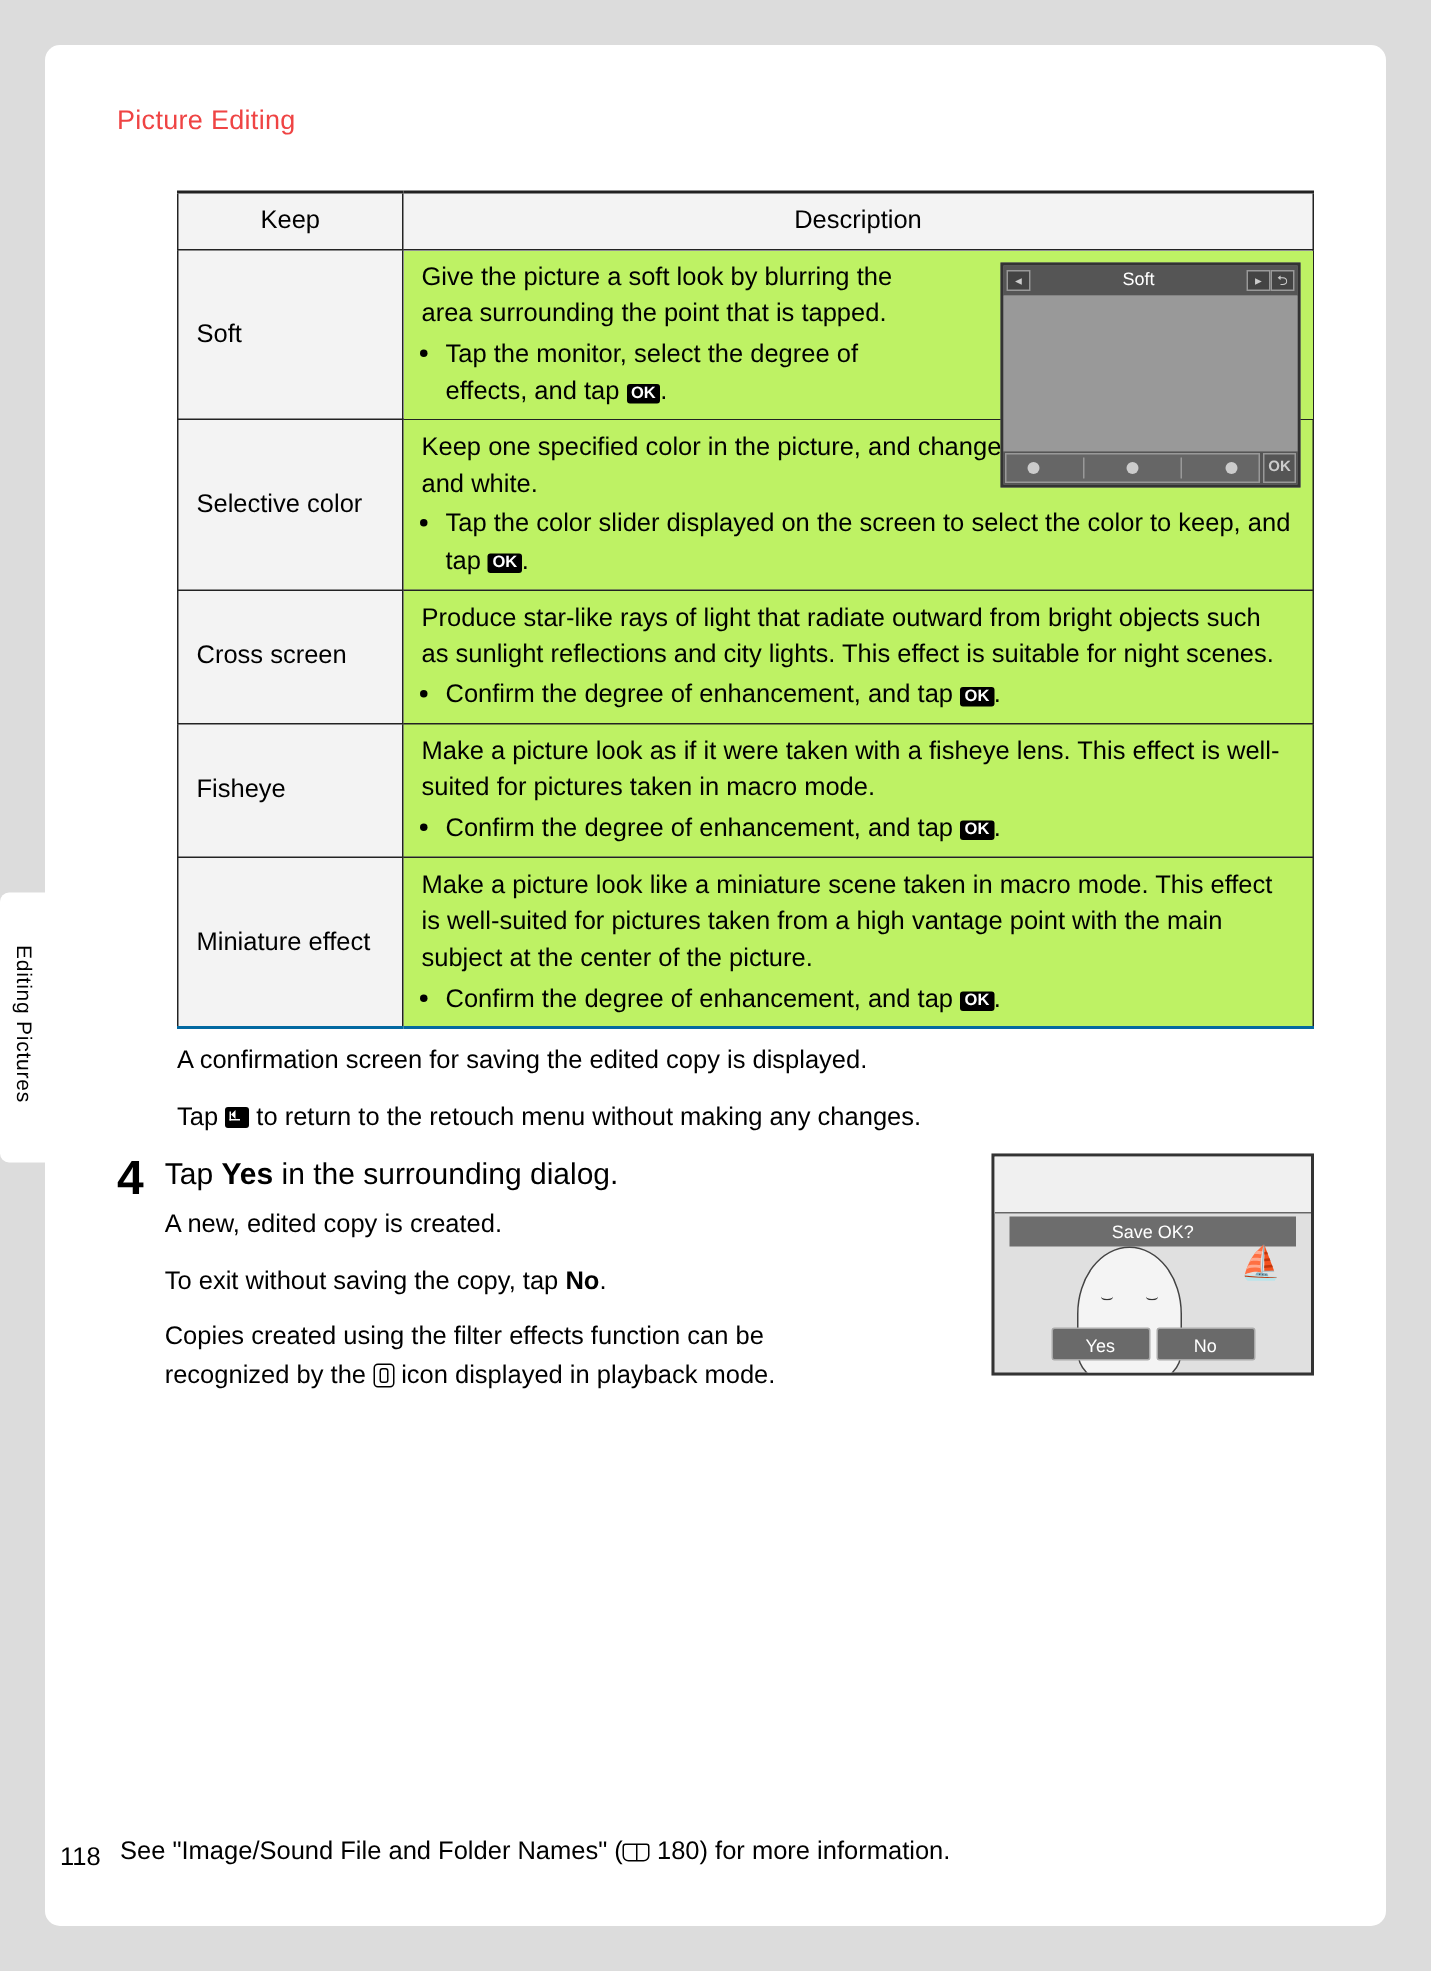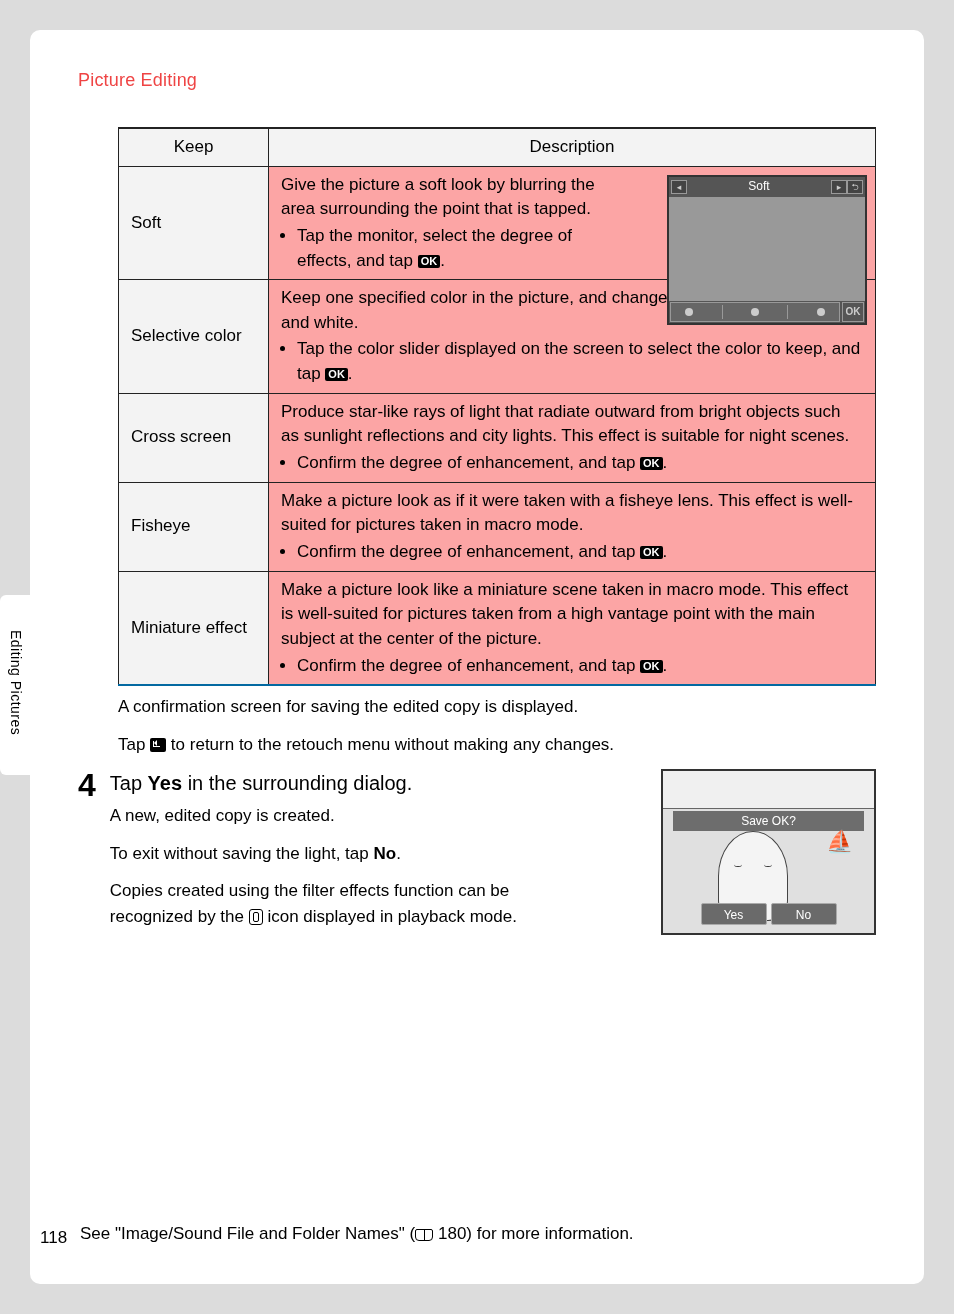--- a/index.html
+++ b/index.html
@@ -65,21 +65,21 @@
     text-align: center;
     border-top: 2px solid #222;
     background: #f3f3f3;
   }
   table.effects td.type {
     width: 150px;
     vertical-align: middle;
     background: #f3f3f3;
   }
   table.effects td.desc {
-    background: #fca5a5;
+    background: #bef264;
     margin-left: 23px;
   }
   table.effects tr:last-child td { border-bottom: 2px solid #0369a1; }
   .ok-icon {
     display: inline-block;
     background: #000;
     color: #fff;
     font-size: 11px;
     font-weight: bold;
     padding: 1px 3px;
@@ -215,21 +215,21 @@
   .step-body { flex: 1; }
   .step-title { font-size: 20px; margin-top: 3px; }
   .step-text {
     font-size: 17px;
     line-height: 1.5;
     max-width: 460px;
   }
   .step-text p { margin: 8px 0 12px 0; }
   .save-screen {
     width: 215px;
-    height: 166px;
+    height: 148px;
     border: 2px solid #333;
     background: #e0e0e0;
     float: right;
     margin-left: 12px;
     position: relative;
     overflow: hidden;
   }
   .save-scene-sky { height: 38px; background: #f0f0f0; border-bottom: 1px solid #666; }
   .save-banner {
     margin: 2px 10px 0 10px;
@@ -468,21 +468,21 @@
             <div class="save-btn">Yes</div>
             <div class="save-btn">No</div>
           </div>
         </div>
         <div class="step-title">
           <span>Tap </span><strong>Yes</strong><span> in the surrounding dialog.</span>
         </div>
         <div class="step-text">
           <p>A new, edited copy is created.</p>
           <p>
-            <span>To exit without saving the light, tap </span><strong>No</strong><span>.</span>
+            <span>To exit without saving the copy, tap </span><strong>No</strong><span>.</span>
           </p>
           <p>
             <span>Copies created using the filter effects function can be recognized by the </span><span class="filter-icon"></span><span> icon displayed in playback mode.</span>
           </p>
         </div>
       </div>
     </div>
   </div>
 
   <div class="more-info-sec">

